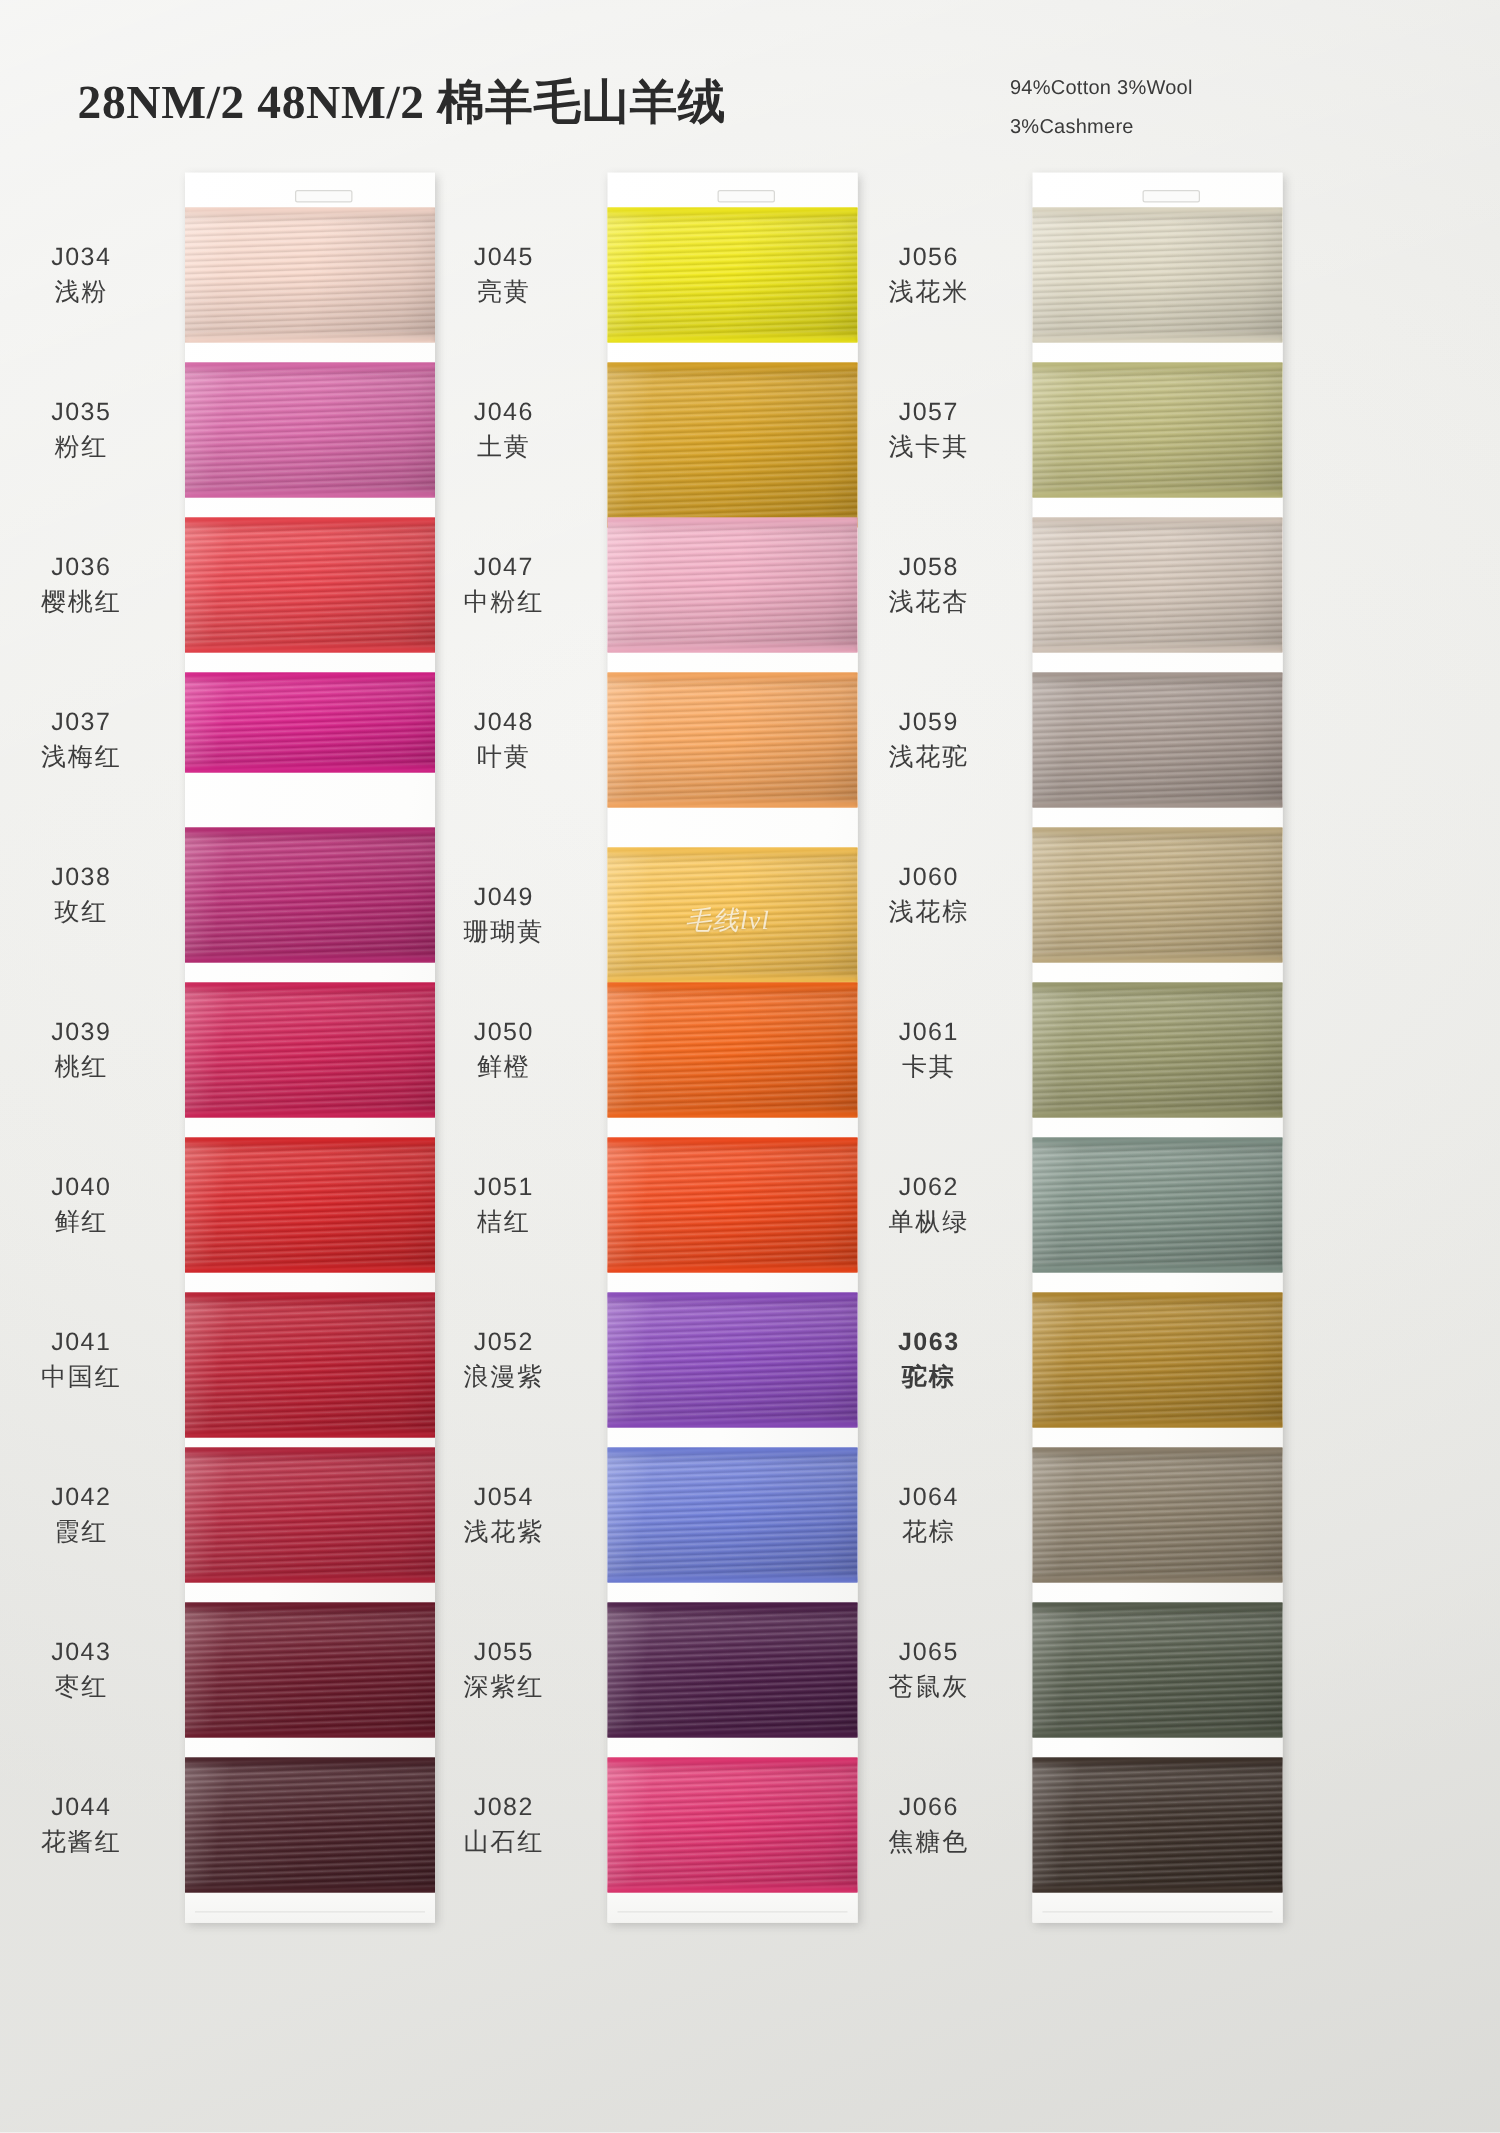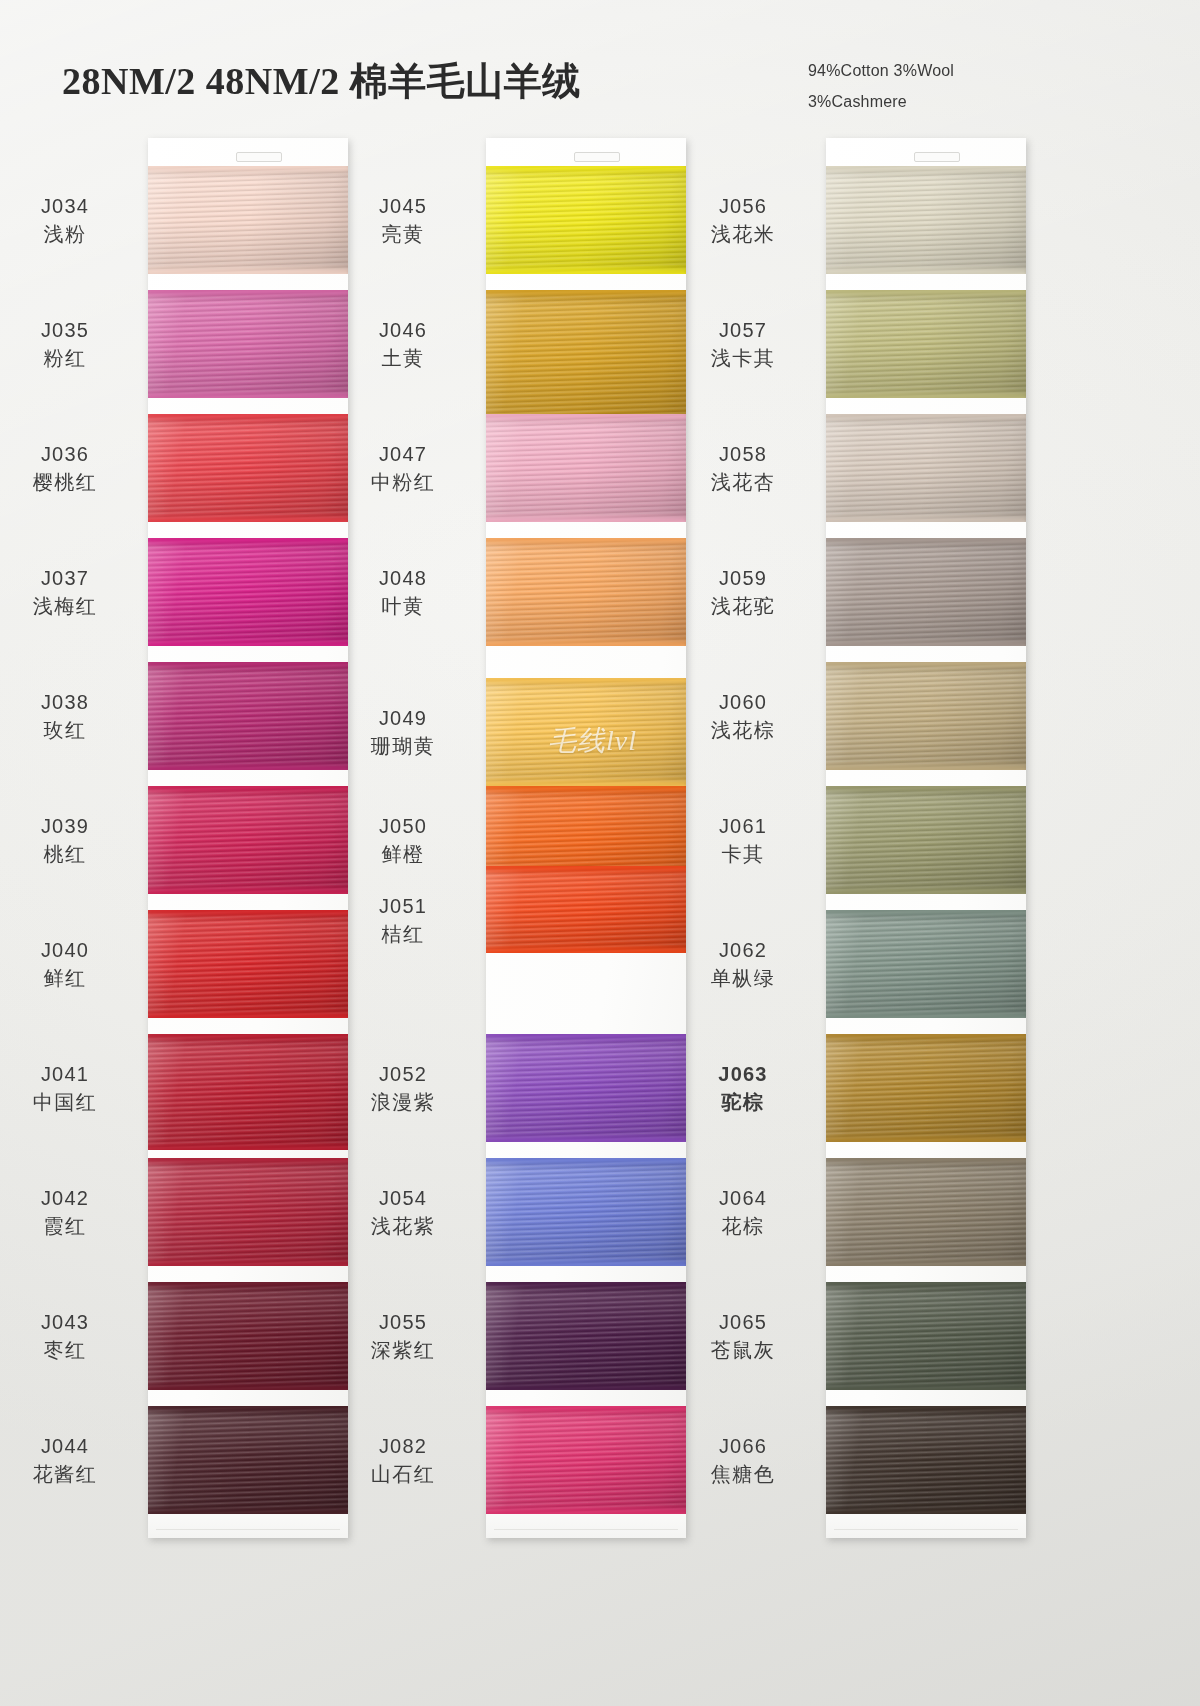--- a/index.html
+++ b/index.html
@@ -159,21 +159,21 @@
     letter-spacing: 1.5px;
     display: block;
   }
   .label-left  { left: -158px; }
 
   .watermark {
     position: absolute;
     left: 548px; top: 722px;
     font-family: "Liberation Serif", serif;
     font-style: italic;
-    font-size: 28px;
+    font-size: 21px;
     color: rgba(255,255,255,0.72);
     letter-spacing: 1px;
     text-shadow: 0 1px 2px rgba(0,0,0,0.12);
     pointer-events: none;
     white-space: nowrap;
   }
 </style>
 </head>
 <body>
 
@@ -223,21 +223,21 @@
             <div class="threads"></div>
             <div class="sheen"></div>
             <div class="fuzz-top" style="background: rgb(232, 65, 74);"></div>
             <div class="fuzz-bot" style="background: rgb(232, 65, 74);"></div>
           </div>
           <div class="swatch-label label-left" style="top: 26px;">
             <span class="code">J036</span>
             <span class="name">樱桃红</span>
           </div>
         </div>
-        <div class="swatch-row" style="top: 400px; height: 108px;">
+        <div class="swatch-row" style="top: 400px; height: 80px;">
           <div class="yarn" style="background: rgb(217, 35, 138);">
             <div class="threads"></div>
             <div class="sheen"></div>
             <div class="fuzz-top" style="background: rgb(217, 35, 138);"></div>
             <div class="fuzz-bot" style="background: rgb(217, 35, 138);"></div>
           </div>
           <div class="swatch-label label-left" style="top: 26px;">
             <span class="code">J037</span>
             <span class="name">浅梅红</span>
           </div>
@@ -399,21 +399,21 @@
             <div class="threads"></div>
             <div class="sheen"></div>
             <div class="fuzz-top" style="background: rgb(244, 102, 27);"></div>
             <div class="fuzz-bot" style="background: rgb(244, 102, 27);"></div>
           </div>
           <div class="swatch-label label-left" style="top: 26px;">
             <span class="code">J050</span>
             <span class="name">鲜橙</span>
           </div>
         </div>
-        <div class="swatch-row" style="top: 728px; height: 87px; border-radius: 11px;">
+        <div class="swatch-row" style="top: 772px; height: 108px; border-radius: 11px;">
           <div class="yarn" style="background: rgb(242, 72, 27);">
             <div class="threads"></div>
             <div class="sheen"></div>
             <div class="fuzz-top" style="background: rgb(242, 72, 27);"></div>
             <div class="fuzz-bot" style="background: rgb(242, 72, 27);"></div>
           </div>
           <div class="swatch-label label-left" style="top: 26px;">
             <span class="code">J051</span>
             <span class="name">桔红</span>
           </div>

